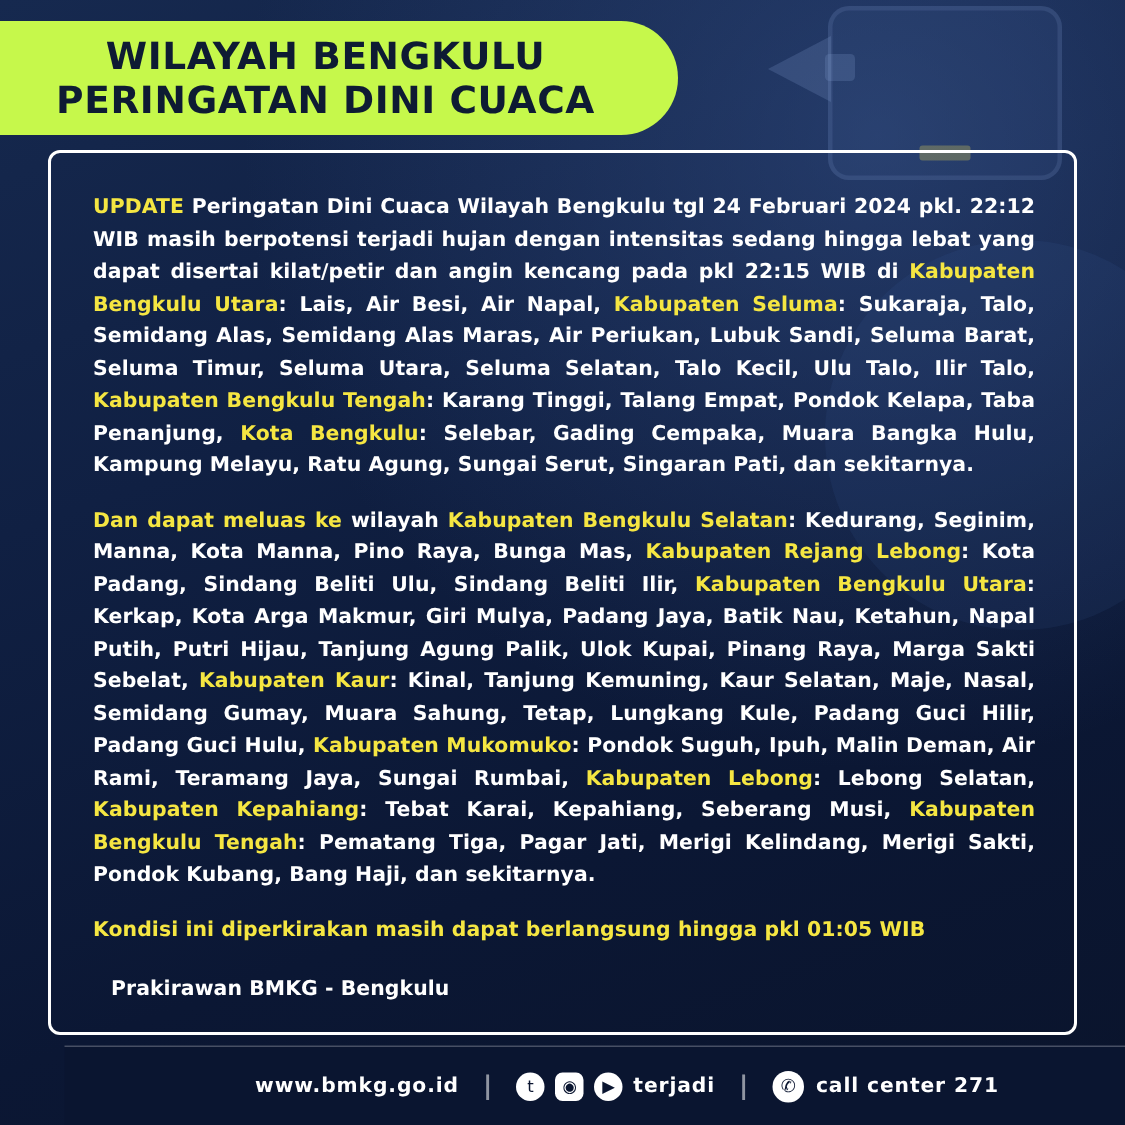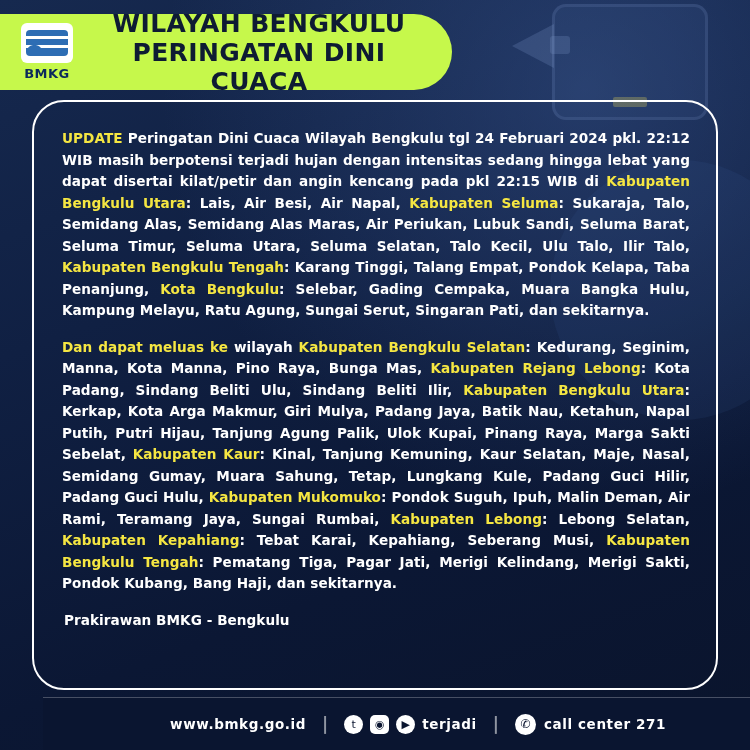--- a/index.html
+++ b/index.html
@@ -135,36 +135,36 @@
   }
 
   
   .card {
     position: absolute;
     left: 32px;
     top: 100px;
     width: 686px;
     height: 590px;
     border: 2px solid #ffffff;
-    border-radius: 32px;
+    border-radius: 8px;
     box-sizing: border-box;
     padding: 26px 26px 36px 28px;
   }
   .body-text {
     color: #ffffff;
     font-size: 13.6px;
     line-height: 21.5px;
     font-weight: bold;
     text-align: justify;
     letter-spacing: 0.05px;
   }
   .hl { color: #f5e642; }
   .para { margin: 0 0 15px 0; }
   .note { color: #f5e642; margin: 4px 0 18px 0; }
-  .sign { color: #ffffff; margin: 2px; }
+  .sign { color: #ffffff; margin: 12px; }
 
   
   .footer {
     position: absolute;
     left: 0;
     bottom: 0;
     width: 750px;
     height: 52px;
     background: #0a1530;
     border-top: 1px solid rgba(255,255,255,0.25);
@@ -220,36 +220,31 @@
 <body>
 
 <div class="poster">
 
   <div class="deco-circle"></div>
   <div class="deco-phone"></div>
   <div class="deco-mega"></div>
   <div class="deco-mega-body"></div>
 
   <div class="header-band">
-    <div class="logo-box">
-      <div class="logo-mark">
-        <div class="wave"></div>
-      </div>
-      <div class="logo-text">BMKG</div>
-    </div>
     <div class="header-titles">
       <div>WILAYAH BENGKULU</div>
       <div>PERINGATAN DINI CUACA</div>
     </div>
   </div>
 
   <div class="card">
     <div class="body-text">
       <p class="para" id="p1"><span class="hl">UPDATE</span><span> Peringatan Dini Cuaca Wilayah Bengkulu tgl 24 Februari 2024 pkl. 22:12 WIB masih berpotensi terjadi hujan dengan intensitas sedang hingga lebat yang dapat disertai kilat/petir dan angin kencang pada pkl 22:15 WIB di </span><span class="hl">Kabupaten Bengkulu Utara</span><span>: Lais, Air Besi, Air Napal, </span><span class="hl">Kabupaten Seluma</span><span>: Sukaraja, Talo, Semidang Alas, Semidang Alas Maras, Air Periukan, Lubuk Sandi, Seluma Barat, Seluma Timur, Seluma Utara, Seluma Selatan, Talo Kecil, Ulu Talo, Ilir Talo, </span><span class="hl">Kabupaten Bengkulu Tengah</span><span>: Karang Tinggi, Talang Empat, Pondok Kelapa, Taba Penanjung, </span><span class="hl">Kota Bengkulu</span><span>: Selebar, Gading Cempaka, Muara Bangka Hulu, Kampung Melayu, Ratu Agung, Sungai Serut, Singaran Pati, dan sekitarnya.</span></p>
       <p class="para" id="p2"><span class="hl">Dan dapat meluas ke</span><span> wilayah </span><span class="hl">Kabupaten Bengkulu Selatan</span><span>: Kedurang, Seginim, Manna, Kota Manna, Pino Raya, Bunga Mas, </span><span class="hl">Kabupaten Rejang Lebong</span><span>: Kota Padang, Sindang Beliti Ulu, Sindang Beliti Ilir, </span><span class="hl">Kabupaten Bengkulu Utara</span><span>: Kerkap, Kota Arga Makmur, Giri Mulya, Padang Jaya, Batik Nau, Ketahun, Napal Putih, Putri Hijau, Tanjung Agung Palik, Ulok Kupai, Pinang Raya, Marga Sakti Sebelat, </span><span class="hl">Kabupaten Kaur</span><span>: Kinal, Tanjung Kemuning, Kaur Selatan, Maje, Nasal, Semidang Gumay, Muara Sahung, Tetap, Lungkang Kule, Padang Guci Hilir, Padang Guci Hulu, </span><span class="hl">Kabupaten Mukomuko</span><span>: Pondok Suguh, Ipuh, Malin Deman, Air Rami, Teramang Jaya, Sungai Rumbai, </span><span class="hl">Kabupaten Lebong</span><span>: Lebong Selatan, </span><span class="hl">Kabupaten Kepahiang</span><span>: Tebat Karai, Kepahiang, Seberang Musi, </span><span class="hl">Kabupaten Bengkulu Tengah</span><span>: Pematang Tiga, Pagar Jati, Merigi Kelindang, Merigi Sakti, Pondok Kubang, Bang Haji, dan sekitarnya.</span></p>
+      <p class="note">Kondisi ini diperkirakan masih dapat berlangsung hingga pkl 01:05 WIB</p>
       <p class="sign">Prakirawan BMKG - Bengkulu</p>
     </div>
   </div>
 
   <div class="footer">
     <span class="footer-text">www.bmkg.go.id</span>
     <span class="sep">|</span>
     <span class="social">
       <span class="ic">t</span>
       <span class="ic sq">◉</span>

